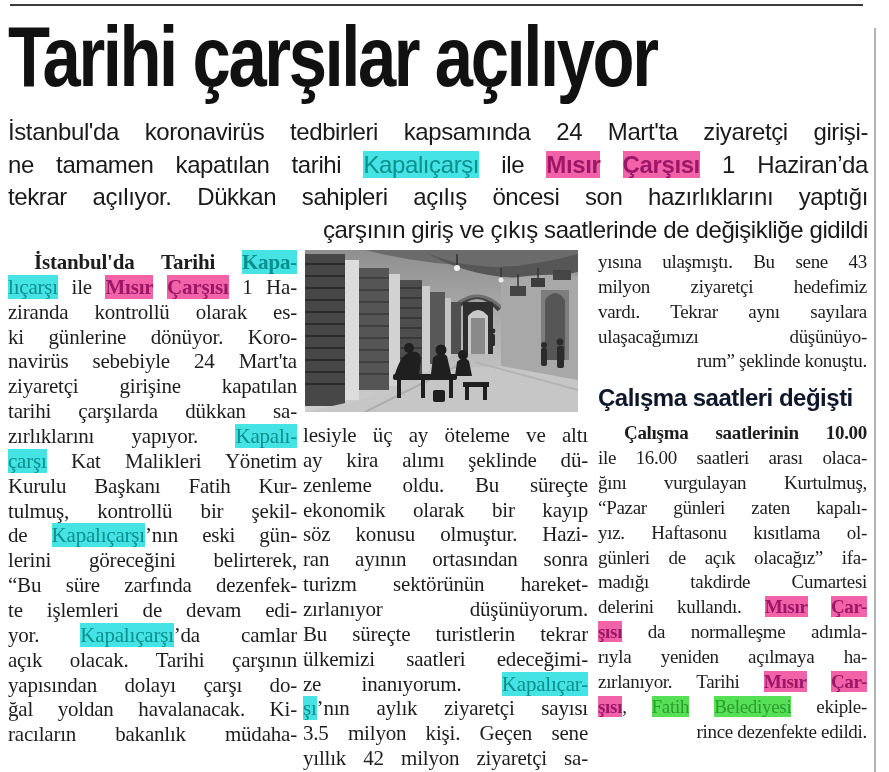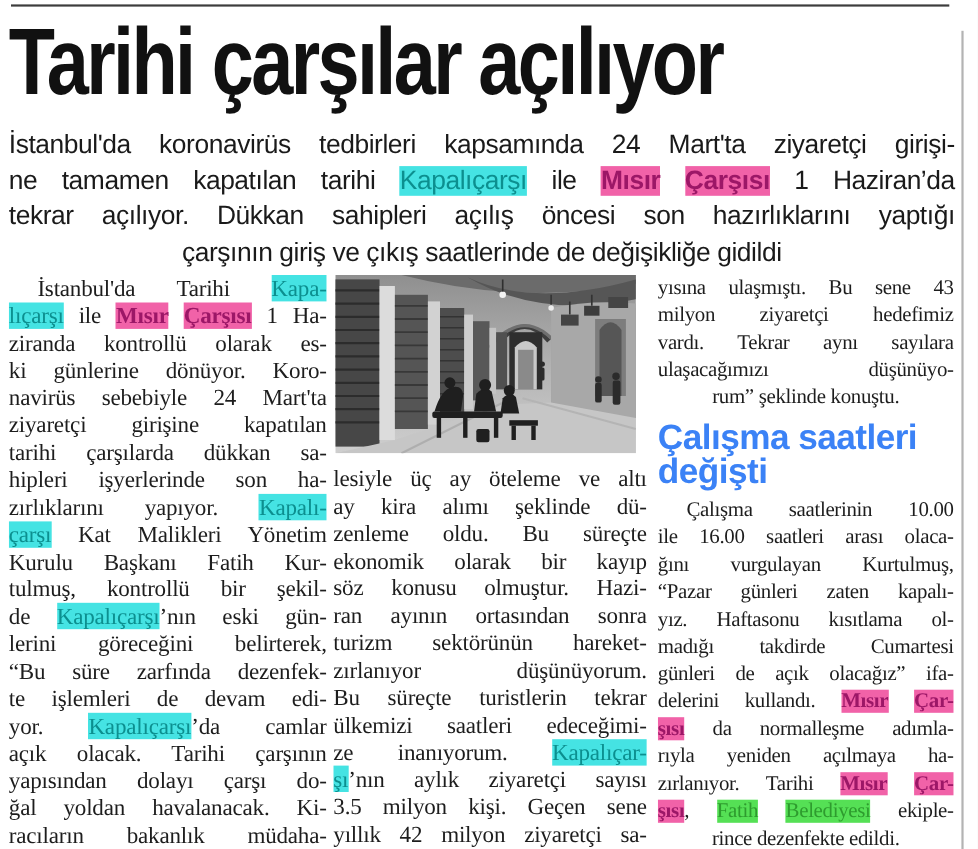--- a/index.html
+++ b/index.html
@@ -20,30 +20,30 @@
   }
   .lede{
     position:absolute;left:8px;top:116px;width:860px;
     font-family:"Liberation Sans",sans-serif;font-size:24px;line-height:32.5px;
     letter-spacing:-.4px;color:#1a1a1a;
   }
   .bodycol{position:absolute;top:250px;overflow:hidden;}
   .col-left{left:8px;width:289px;height:522px;font-size:21px;letter-spacing:-.2px;line-height:24.86px;}
   .col-mid{left:303px;width:285px;height:522px;font-size:21px;letter-spacing:-.2px;line-height:24.86px;}
   .col-right{left:598px;width:269px;height:522px;font-size:19px;letter-spacing:-.3px;line-height:24.86px;}
-  .tl{text-align:center;}
+  .tl{text-align:right;}
   .tl.j{text-align:justify;text-align-last:justify;}
-  .tl.ind{text-indent:26px;}
+  .tl.ind{text-indent:26px;font-weight:bold;}
   .hl-cyan{background:var(--hl-cyan);color:var(--tx-cyan);}
   .hl-pink{background:var(--hl-pink);color:var(--tx-pink);font-weight:bold;}
   .hl-green{background:var(--hl-green);color:var(--tx-green);}
   .photo-wrap{width:275px;height:162px;margin:0 0 11px 1px;display:block;}
   .subhead{
     font-family:"Liberation Sans",sans-serif;font-weight:bold;
-    font-size:32px;line-height:31px;letter-spacing:-.5px;color:#3b82f6;
+    font-size:24px;line-height:31px;letter-spacing:-.5px;color:#0f172a;
     margin:8px 0 8px 0;
   }
 </style>
 </head>
 <body>
 
 <div class="page" style="--hl-cyan: #45e3e3; --tx-cyan: #0c8f8f; --hl-pink: #f162a8; --tx-pink: #9c1767; --hl-green: #55e055; --tx-green: #2e9b2e;">
 
   <div class="top-rule"></div>
   <div class="right-rule"></div>
@@ -60,21 +60,20 @@
     </div>
 
   <div class="bodycol col-left">
       <div class="tl j ind"><span>İstanbul'da Tarihi </span><span class="hl-cyan">Kapa-</span></div>
       <div class="tl j"><span class="hl-cyan">lıçarşı</span><span> ile </span><span class="hl-pink">Mısır</span><span> </span><span class="hl-pink">Çarşısı</span><span> 1 Ha-</span></div>
       <div class="tl j"><span>ziranda kontrollü olarak es-</span></div>
       <div class="tl j"><span>ki günlerine dönüyor. Koro-</span></div>
       <div class="tl j"><span>navirüs sebebiyle 24 Mart'ta</span></div>
       <div class="tl j"><span>ziyaretçi girişine kapatılan</span></div>
       <div class="tl j"><span>tarihi çarşılarda dükkan sa-</span></div>
-      <div class="tl j"><span>hipleri işyerlerinde son ha-</span></div>
       <div class="tl j"><span>zırlıklarını yapıyor. </span><span class="hl-cyan">Kapalı-</span></div>
       <div class="tl j"><span class="hl-cyan">çarşı</span><span> Kat Malikleri Yönetim</span></div>
       <div class="tl j"><span>Kurulu Başkanı Fatih Kur-</span></div>
       <div class="tl j"><span>tulmuş, kontrollü bir şekil-</span></div>
       <div class="tl j"><span>de </span><span class="hl-cyan">Kapalıçarşı</span><span>’nın eski gün-</span></div>
       <div class="tl j"><span>lerini göreceğini belirterek,</span></div>
       <div class="tl j"><span>“Bu süre zarfında dezenfek-</span></div>
       <div class="tl j"><span>te işlemleri de devam edi-</span></div>
       <div class="tl j"><span>yor. </span><span class="hl-cyan">Kapalıçarşı</span><span>’da camlar</span></div>
       <div class="tl j"><span>açık olacak. Tarihi çarşının</span></div>
@@ -198,22 +197,22 @@
         <div class="tl j"><span>ulaşacağımızı düşünüyo-</span></div>
         <div class="tl"><span>rum” şeklinde konuştu.</span></div>
       </div>
     <div class="subhead">Çalışma saatleri değişti</div>
     <div>
         <div class="tl j ind"><span>Çalışma saatlerinin 10.00</span></div>
         <div class="tl j"><span>ile 16.00 saatleri arası olaca-</span></div>
         <div class="tl j"><span>ğını vurgulayan Kurtulmuş,</span></div>
         <div class="tl j"><span>“Pazar günleri zaten kapalı-</span></div>
         <div class="tl j"><span>yız. Haftasonu kısıtlama ol-</span></div>
+        <div class="tl j"><span>günleri de açık olacağız” ifa-</span></div>
         <div class="tl j"><span>madığı takdirde Cumartesi</span></div>
-        <div class="tl j"><span>günleri de açık olacağız” ifa-</span></div>
         <div class="tl j"><span>delerini kullandı. </span><span class="hl-pink">Mısır</span><span> </span><span class="hl-pink">Çar-</span></div>
         <div class="tl j"><span class="hl-pink">şısı</span><span> da normalleşme adımla-</span></div>
         <div class="tl j"><span>rıyla yeniden açılmaya ha-</span></div>
         <div class="tl j"><span>zırlanıyor. Tarihi </span><span class="hl-pink">Mısır</span><span> </span><span class="hl-pink">Çar-</span></div>
         <div class="tl j"><span class="hl-pink">şısı</span><span>, </span><span class="hl-green">Fatih</span><span> </span><span class="hl-green">Belediyesi</span><span> ekiple-</span></div>
         <div class="tl"><span>rince dezenfekte edildi.</span></div>
       </div>
   </div>
 
 </div>

